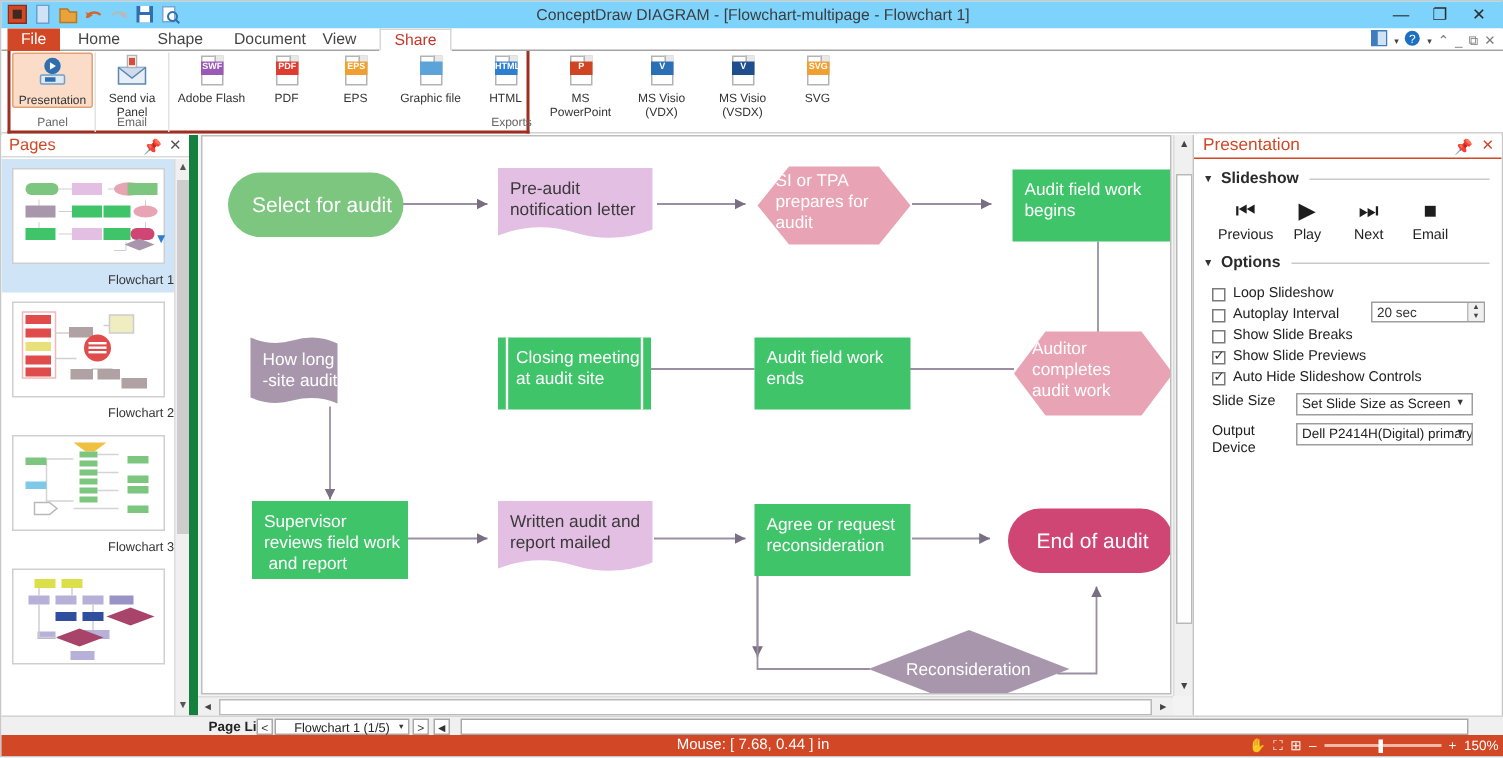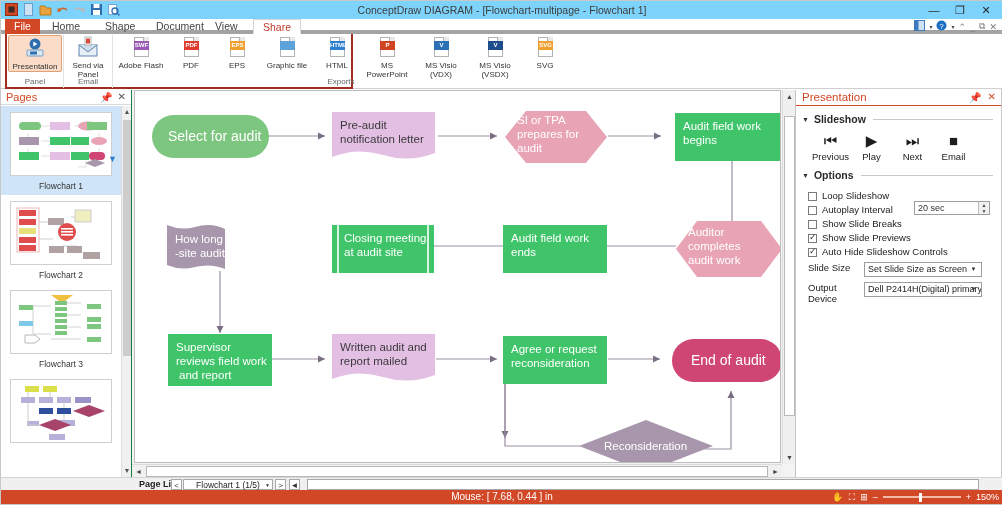--- a/index.html
+++ b/index.html
@@ -15,21 +15,21 @@
 
   
   .titlebar { position: absolute; left:0; top:0; width: 1002px; height: 18px; background:#7dd3fc; }
   .qat { position:absolute; left:4px; top:2px; display:flex; gap:4px; align-items:center; }
   .qat .ic { width:13px; height:13px; display:inline-block; position:relative; }
   .title-text { position:absolute; left:0; right:0; top:3px; text-align:center; font-size:10.5px; color:#3c3c3c; }
   .wincontrols { position:absolute; right:4px; top:1px; display:flex; gap:0px; align-items:center; }
   .wincontrols div { width:26px; height:16px; text-align:center; line-height:16px; font-size:11px; color:#2b2b2b; cursor:default; }
 
   
-  .tabrow { position:absolute; left:0; top:18px; width:1002px; height:15px; background:#ffffff; border-bottom:4px solid #a3a3a3; }
+  .tabrow { position:absolute; left:0; top:18px; width:1002px; height:15px; background:#ffffff; border-bottom:1px solid #a3a3a3; }
   .tab { position:absolute; top:0; height:15px; line-height:15px; padding:0 9px; font-size:10.5px; color:#444; cursor:default; }
   .tab.file { background:#d24726; color:#fff; left:4px; }
   .tab.active { color:#c0392b; border:1px solid #d8d8d8; border-bottom:1px solid #fff; background:#fff; }
 
   
   .ribbon { position:absolute; left:0; top:33px; width:1002px; height:55px; background:#ffffff; border-bottom:1px solid #d0d0d0; }
   .ribbon-hl { position:absolute; left:4px; top:0px; width:348px; height:55px; border:2px solid #9e2f20; border-top:none; box-sizing:border-box; }
   .rgroups { position:absolute; left:6px; top:1px; height:53px; display:flex; }
   .rgroup { position:relative; display:flex; flex-direction:column; align-items:center; height:53px; padding:0 1px; }
   .rgroup .items { display:flex; align-items:flex-start; height:42px; }
@@ -40,30 +40,30 @@
   .rbtn.sel { background:#fbdcc8; border:1px solid #e3a173; border-radius:2px; }
   .rbtn .lbl { font-size:8px; color:#333; text-align:center; line-height:9px; margin-top:1px; }
   .ricon { width:24px; height:24px; position:relative; }
 
   
   .docsh { position:absolute; left:5px; top:1px; width:15px; height:20px; background:#fff; border:1px solid #b3b3b3; }
   .docfold { position:absolute; left:14px; top:1px; width:6px; height:6px; background:#e8e8e8; border-left:1px solid #b3b3b3; border-bottom:1px solid #b3b3b3; }
   .badge { position:absolute; left:5px; top:5px; width:15px; height:9px; font-size:6px; color:#fff; text-align:center; line-height:9px; font-weight:bold; }
 
   
-  .pages { position:absolute; left:0; top:89px; width:131px; bottom:27px; background:#fff; border-right:1px solid #15803d; }
+  .pages { position:absolute; left:0; top:89px; width:131px; bottom:27px; background:#fff; border-right:6px solid #15803d; }
   .pages-hdr { height:15px; background:#fff; border-bottom:1px solid #d9d9d9; position:relative; }
   .pages-hdr .t { position:absolute; left:5px; top:1px; font-size:11px; color:#d24726; }
   .pages-hdr .pin { position:absolute; right:18px; top:2px; font-size:10px; color:#555; cursor:pointer; }
   .pages-hdr .cl { position:absolute; right:5px; top:1px; font-size:10px; color:#555; cursor:pointer; }
   .pages-body { position:absolute; left:0; top:16px; right:10px; bottom:0; overflow:hidden; }
   .pg { position:relative; width:100%; padding:6px 0 4px; }
   .pg.sel { background:#cfe4f7; }
   .thumb { width:102px; height:64px; margin:0 auto; background:#fff; border:1px solid #cfcfcf; position:relative; overflow:hidden; }
-  .pg .cap { text-align:center; font-size:8.5px; color:#333; margin-top:5px; }
+  .pg .cap { text-align:right; font-size:8.5px; color:#333; margin-top:5px; }
   .pg .drop { position:absolute; right:4px; top:48px; color:#2f7fd0; font-size:9px; }
   .pg-scroll { position:absolute; right:0; top:16px; width:10px; bottom:0; background:#f0f0f0; border-left:1px solid #dcdcdc; }
   .pg-scroll .thumbbar { position:absolute; left:1px; top:14px; width:8px; height:236px; background:#cdcdcd; }
   .pg-scroll .ar { position:absolute; left:0; width:10px; height:12px; text-align:center; font-size:7px; color:#555; line-height:12px; }
 
   
   .canvaswrap { position:absolute; left:131px; top:89px; right:206px; bottom:27px; background:#f3f3f3; }
   .vscroll { position:absolute; right:0; top:0; width:13px; bottom:13px; background:#f0f0f0; border-left:1px solid #dcdcdc; }
   .vscroll .bar { position:absolute; left:1px; top:26px; width:11px; height:300px; background:#fff; border:1px solid #b9b9b9; }
   .vscroll .ar { position:absolute; left:0; width:13px; height:13px; font-size:7px; text-align:center; line-height:13px; color:#444; }

